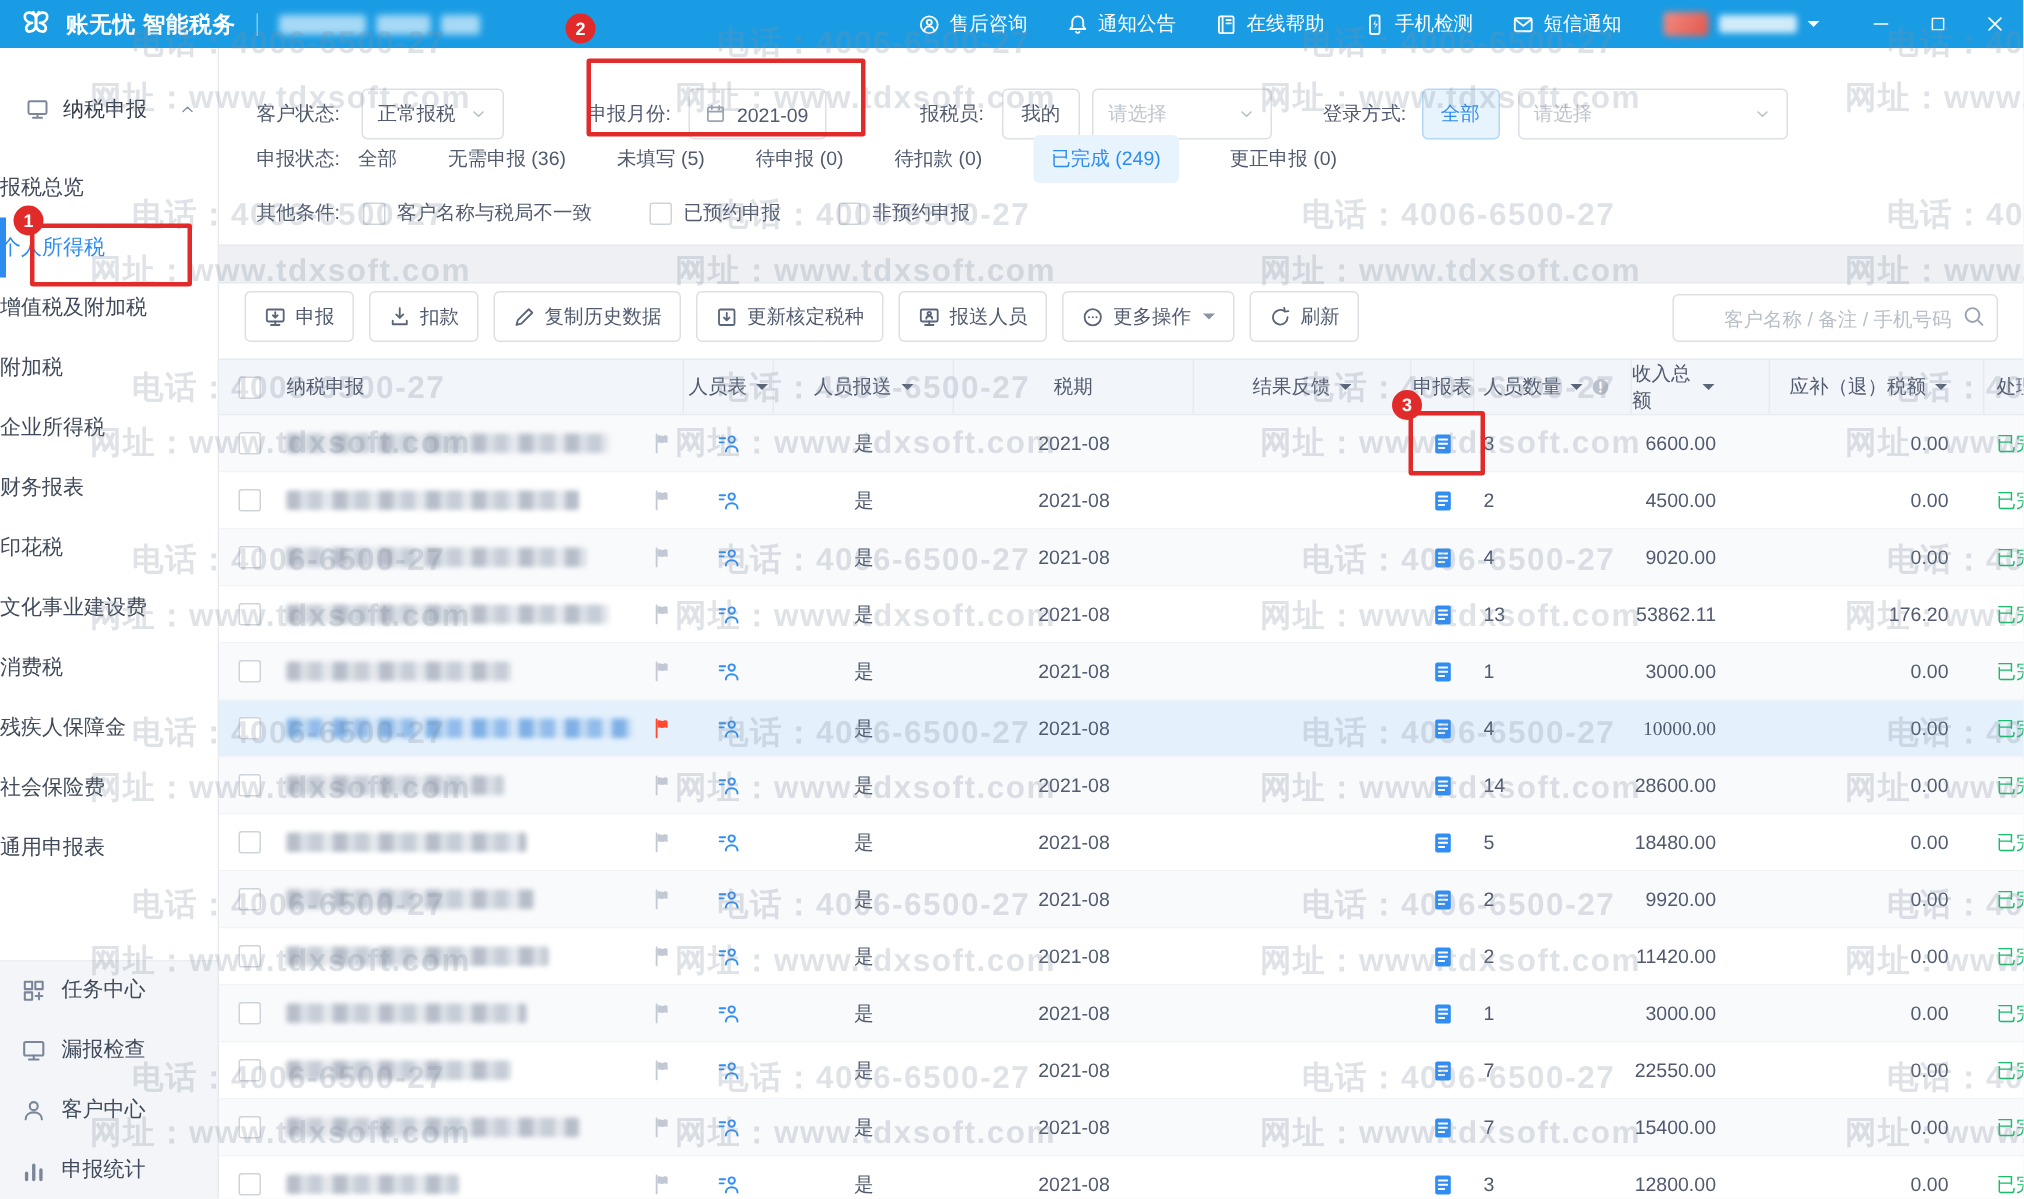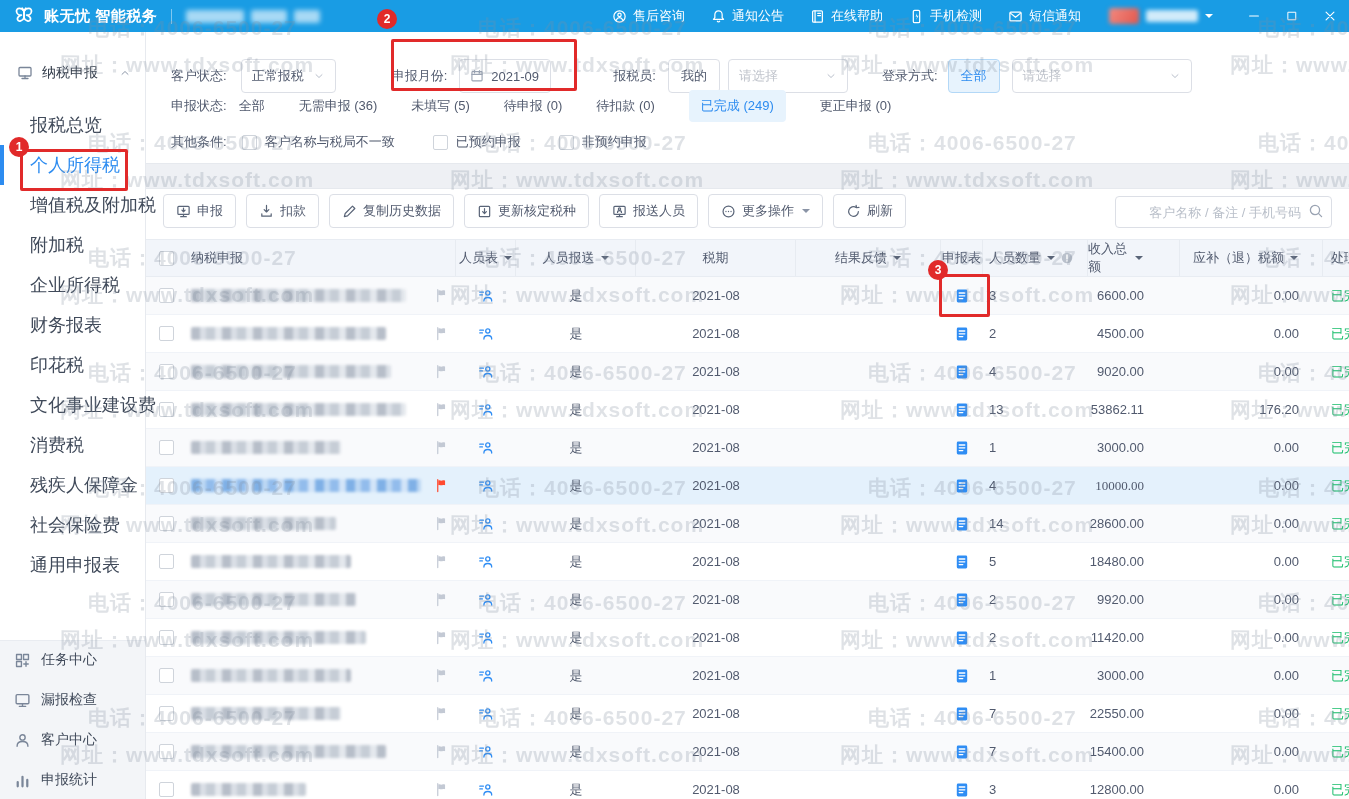--- a/index.html
+++ b/index.html
@@ -21,21 +21,21 @@
   .caret-w{width:0;height:0;border:4px solid transparent;border-top-color:#fff;margin-top:4px}
   .tb-win{display:flex;align-items:center;margin-left:22px}
   .win-btn{width:38px;height:32px;display:flex;align-items:center;justify-content:center;cursor:pointer}
 
   
   .sidebar{position:absolute;left:0;top:32px;width:145px;bottom:0;background:#f3f5f8;border-right:1px solid #e7eaef;z-index:10}
   .side-white{position:absolute;left:0;top:0;width:100%;height:608px;background:#fff;border-bottom:1px solid #e9ecf1}
   .side-section{position:absolute;top:23px;left:0;width:100%;height:36px;display:flex;align-items:center;padding-left:17px;box-sizing:border-box;color:#333c4a;font-size:14px;gap:9px}
   .side-section .chev{margin-left:auto;margin-right:14px;color:#8a94a6}
   #sideMenu{position:absolute;top:73px;left:0;width:100%;margin:0;padding:0;list-style:none}
-  #sideMenu li{height:40px;display:flex;align-items:center;padding-left:30px;font-size:18px;color:#404a5a;cursor:pointer;white-space:nowrap}
+  #sideMenu li{height:40px;display:flex;align-items:center;font-size:14px;color:#404a5a;cursor:pointer;white-space:nowrap}
   #sideMenu li.active{color:#2d8cf0}
   .side-active-bar{position:absolute;left:0;top:113px;width:4px;height:40px;background:#2d8cf0}
   #sideBottom{position:absolute;top:608px;left:0;width:100%;margin:0;padding:0;list-style:none}
   #sideBottom li{height:40px;display:flex;align-items:center;padding-left:14px;gap:10px;font-size:14px;color:#404a5a;cursor:pointer}
   .side-ic{color:#7a8699}
 
   
   .main{position:absolute;left:146px;top:32px;right:0;bottom:0;background:#eef0f4}
   .filters-panel{position:absolute;left:0;top:0;width:100%;height:131px;background:#fff;border-bottom:1px solid #e6e9ee}
   .content-panel{position:absolute;left:0;top:156px;width:100%;bottom:0;background:#fff;border-top:1px solid #e6e9ee}

